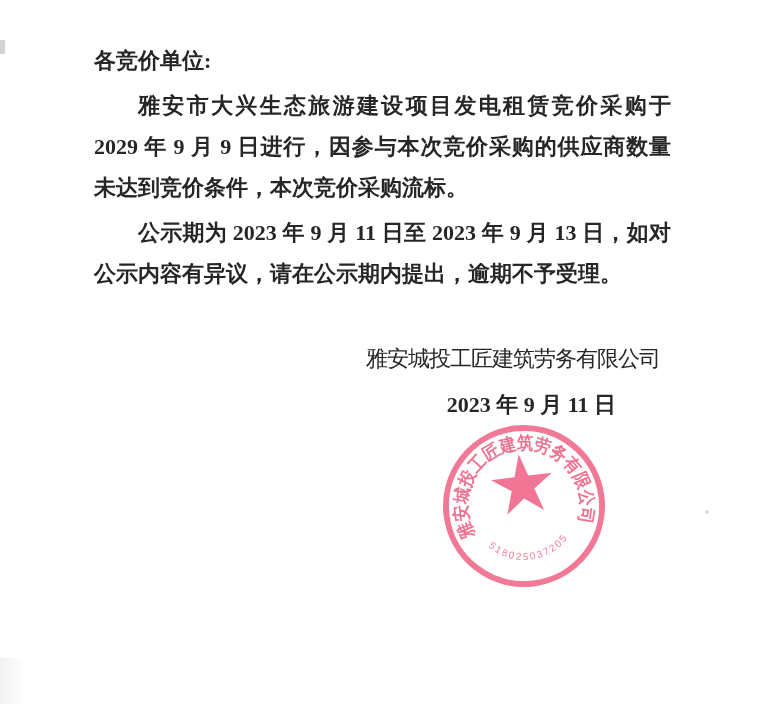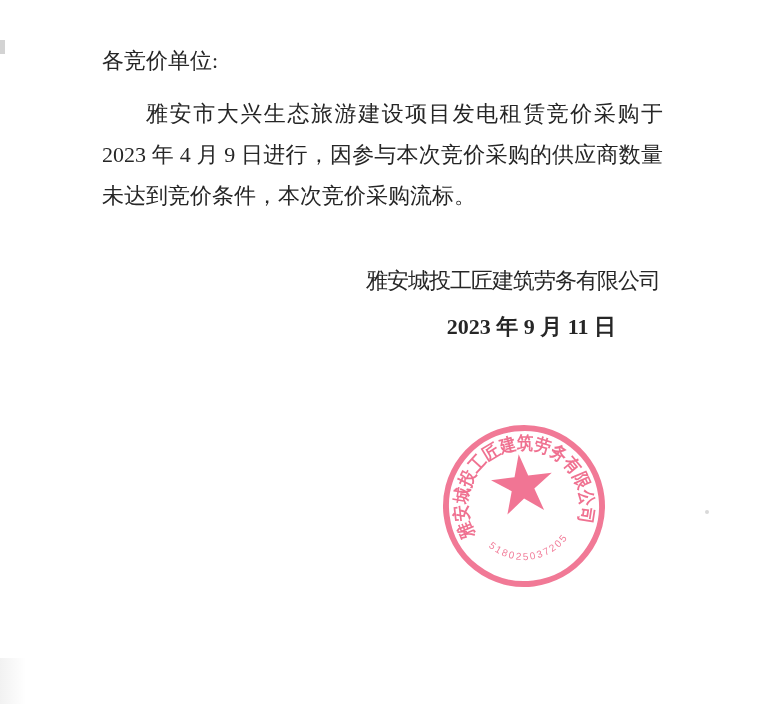--- a/index.html
+++ b/index.html
@@ -30,22 +30,23 @@
     color: #141414;
   }
   .doc-body {
     margin: 40px 84px 0 90px;
     font-size: 22px;
     line-height: 41px;
     color: #262626;
     text-align: justify;
   }
   .doc-body p {
-    margin: 12px;
+    margin: 4px;
     padding: 0;
+    font-weight: bold;
   }
   .para-indent {
     text-indent: 2em;
   }
   .signature-company {
     margin: 46px 99px 0 0;
     text-align: right;
     font-size: 22px;
     letter-spacing: -1px;
     line-height: 38px;
@@ -110,21 +111,22 @@
 </head>
 <body>
 
 <div class="page">
 
   <div class="doc-title">
   </div>
 
   <div class="doc-body">
     <p>各竞价单位:</p>
-    <p class="para-indent">雅安市大兴生态旅游建设项目发电租赁竞价采购于 2023 年 4 月 9 日进行，因参与本次竞价采购的供应商数量未达到竞价条件，本次竞价采购流标。</p>
+    <p class="para-indent">雅安市大兴生态旅游建设项目发电租赁竞价采购于 2029 年 9 月 9 日进行，因参与本次竞价采购的供应商数量未达到竞价条件，本次竞价采购流标。</p>
+    <p class="para-indent">公示期为 2023 年 9 月 11 日至 2023 年 9 月 13 日，如对公示内容有异议，请在公示期内提出，逾期不予受理。</p>
   </div>
 
   <div class="signature-company">雅安城投工匠建筑劳务有限公司</div>
   <div class="signature-date">2023 年 9 月 11 日</div>
 
   <svg class="seal" viewBox="0 0 220 220" xmlns="http://www.w3.org/2000/svg">
     <g transform="rotate(-7 110 110)" color="#ec4a72">
       <circle cx="110" cy="110" r="78" fill="none" stroke="currentColor" stroke-width="6" stroke-opacity="0.88"></circle>
       <polygon fill="currentColor" fill-opacity="0.9" points="111,58 117.9,80.2 141.6,80.4 122.4,93.9 129.5,116.5 111,102.6 92.5,116.5 99.6,93.9 80.4,80.4 104.1,80.2"></polygon>
       <path id="sealTextArc" d="M 58.35 134.1 A 57 57 0 1 1 161.65 134.1" fill="none"></path>

